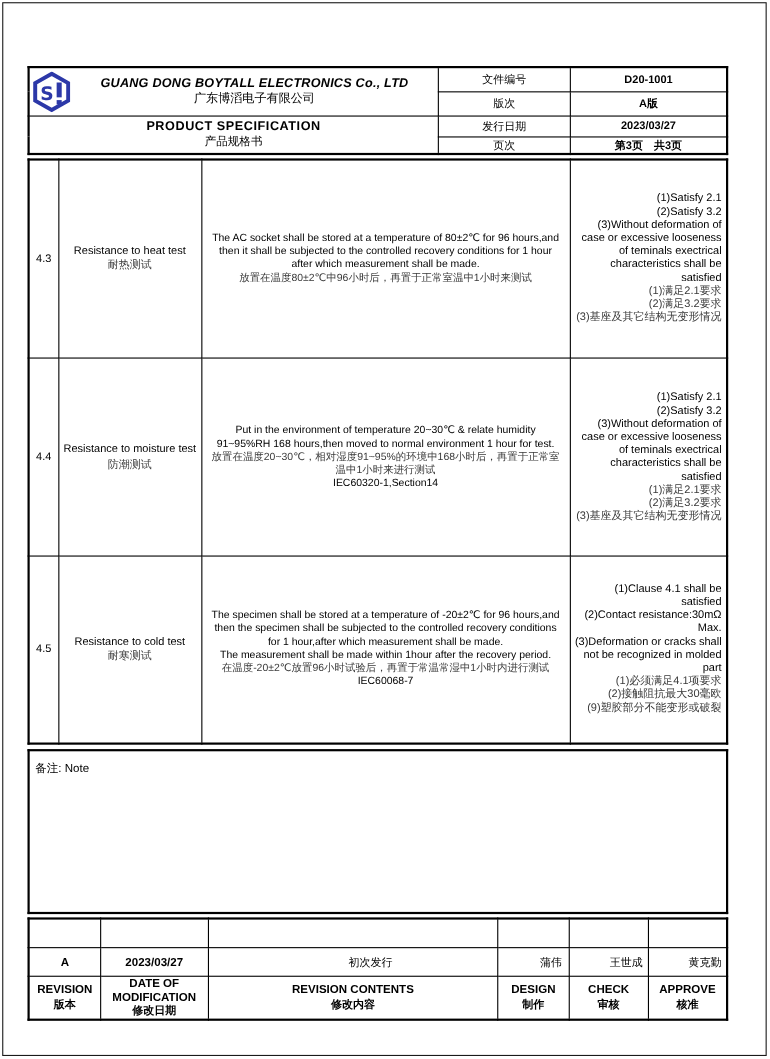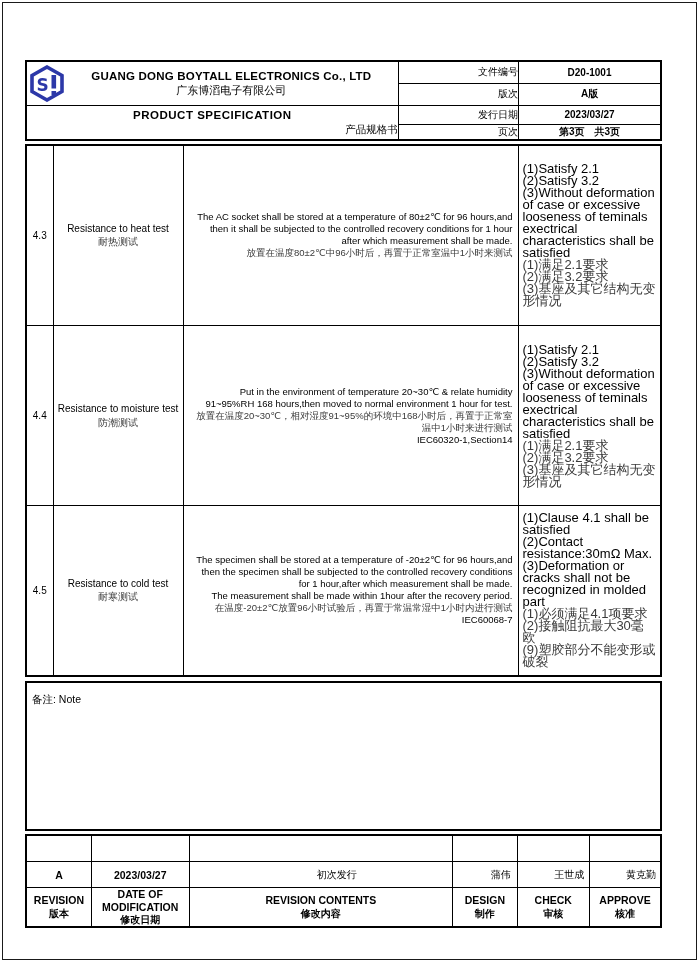--- a/index.html
+++ b/index.html
@@ -13,34 +13,34 @@
 
   table { border-collapse:collapse; table-layout:fixed; width:637px; }
   td { border:1px solid #000; padding:0; vertical-align:middle; overflow:hidden; }
   table.blk { border:2px solid #000; }
 
   
   .company-cell { padding:1px 2px; }
   .company-inner { display:flex; align-items:center; }
   .logo-wrap { width:37px; flex:0 0 37px; display:flex; justify-content:flex-start; padding-left:1px; }
   .company-text { flex:1; text-align:center; line-height:1.25; }
-  .company-en { font-size:11.5px; font-weight:bold; letter-spacing:0.2px; }
+  .company-en { font-size:11.5px; font-weight:bold; letter-spacing:0.2px;font-style:italic; }
   .company-zh { font-size:11px; }
   .title-cell { text-align:center; line-height:1.3; }
   .title-en { font-size:11.5px; font-weight:bold; letter-spacing:0.5px; }
-  .title-zh { font-size:10.5px;text-align:right; }
-  .info-label { text-align:right; font-size:10px; }
+  .title-zh { font-size:10.5px; }
+  .info-label { text-align:center; font-size:10px; }
   .info-value { text-align:center; font-size:10px; font-weight:bold; }
 
   
   .spec-tbl { margin-top:3px; }
   .no-cell  { text-align:center; font-size:10px; }
   .name-cell{ text-align:center; font-size:10px; line-height:1.35; padding:0 1px; }
-  .desc-cell{ font-size:9.5px; line-height:12px; padding:3px 5px; text-align:right; }
-  .judge-cell{ font-size:13px; line-height:12px; padding:3px 4px; text-align:left; }
+  .desc-cell{ font-size:9.5px; line-height:12px; padding:3px 5px; text-align:center; }
+  .judge-cell{ font-size:10px; line-height:12px; padding:3px 4px; text-align:right; }
   .t-en { color:#000; }
   .t-zh { color:#3a3a3a; }
 
   
   .note-tbl { margin-top:4px; }
   .note-cell { vertical-align:top; padding:6px 5px; height:134px; }
   .note-label { font-size:10.5px; font-weight:normal; }
 
   
   .rev-tbl { margin-top:3px; }

